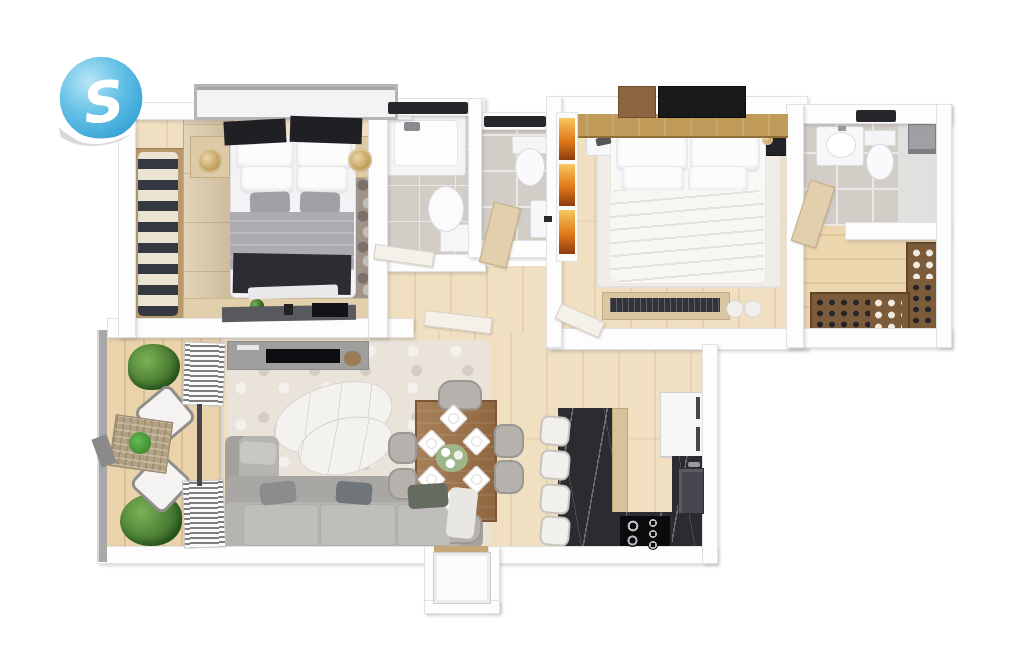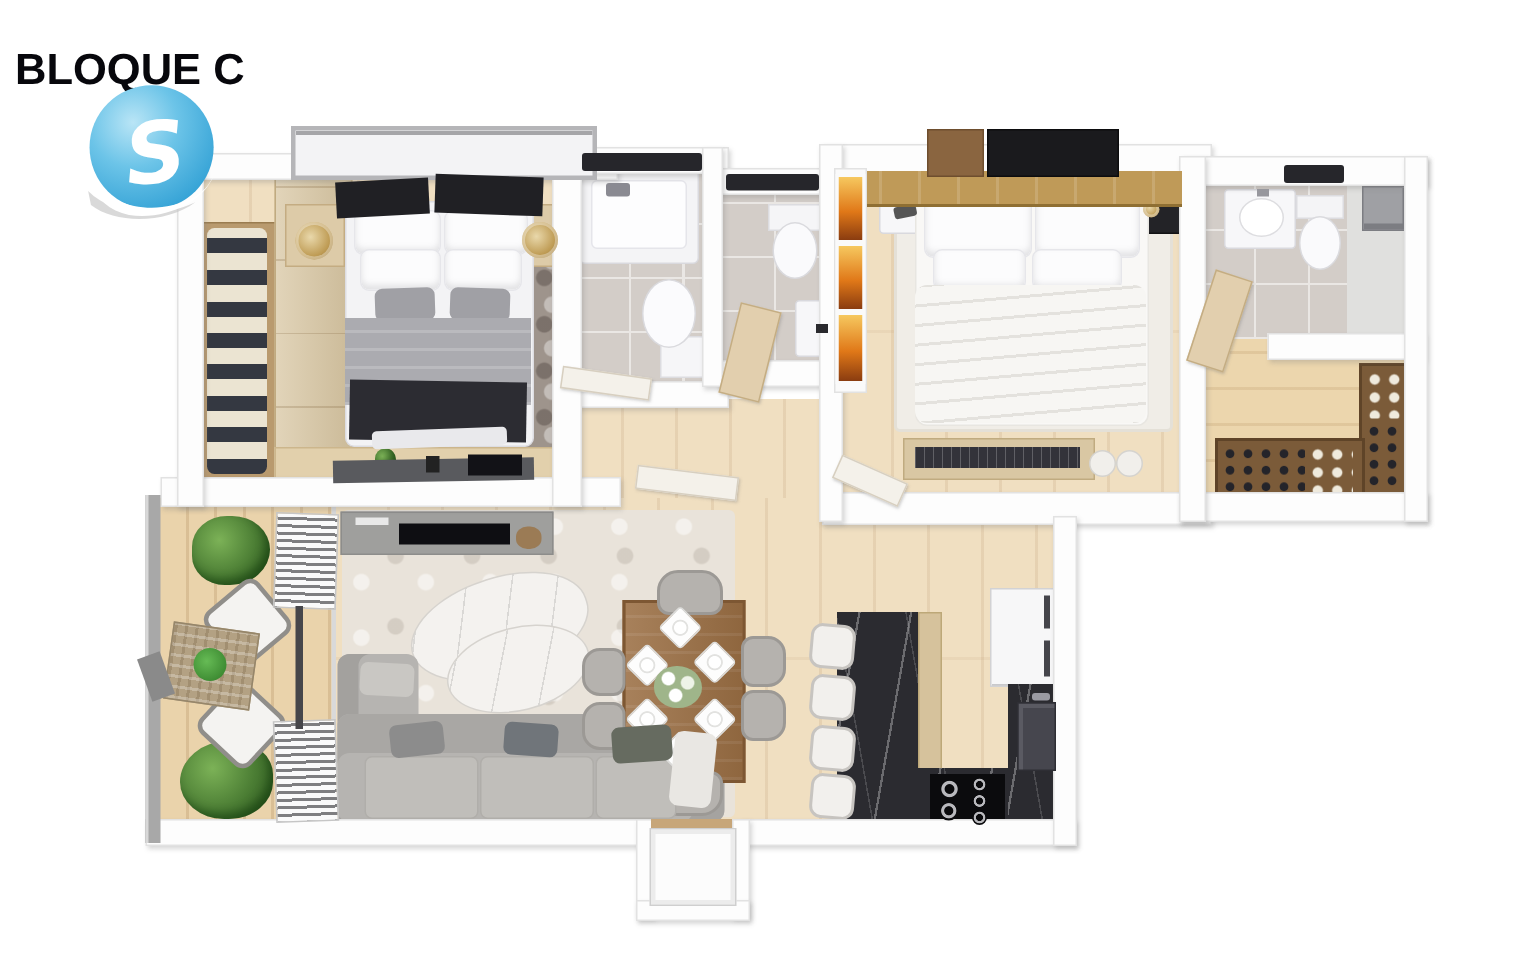--- a/index.html
+++ b/index.html
@@ -63,21 +63,20 @@
         background:linear-gradient(180deg,#f6c85f 0%,var(--accent_orange,#e07818) 55%,#8a3c10 100%);}
   #page-title{position:absolute;left:10px;top:31px;font-size:29px;font-weight:bold;
         color:var(--title_color,#07070c);letter-spacing:0px;z-index:10;}
   #brand-logo{position:absolute;left:55px;top:52px;z-index:10;}
 </style>
 </head>
 <body>
 
 <div id="stage">
 
-  <div id="page-title">BLOQUE C</div>
   <svg id="brand-logo" width="94" height="98" viewBox="0 0 100 100">
     <defs>
       <radialGradient id="lg" cx="35%" cy="30%" r="80%">
         <stop offset="0%" stop-color="#b9e5f6"></stop>
         <stop offset="45%" stop-color="#6cc4e8"></stop>
         <stop offset="100%" stop-color="#2f9fd4"></stop>
       </radialGradient>
     </defs>
     <path d="M4 78 C 20 94 52 99 80 86 C 60 101 24 102 6 88 Z" fill="#c9c9c9" opacity="0.7"></path>
     <circle cx="49" cy="47" r="44" fill="url(#lg)"></circle>

